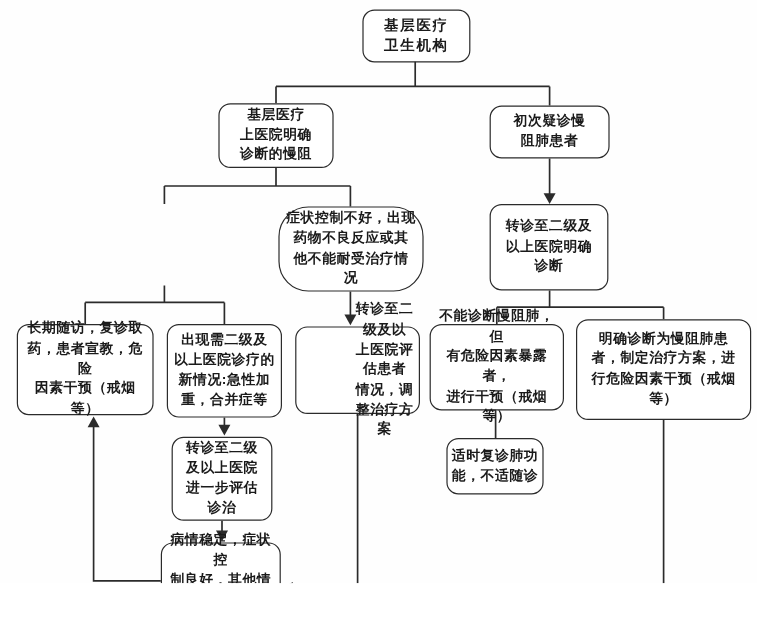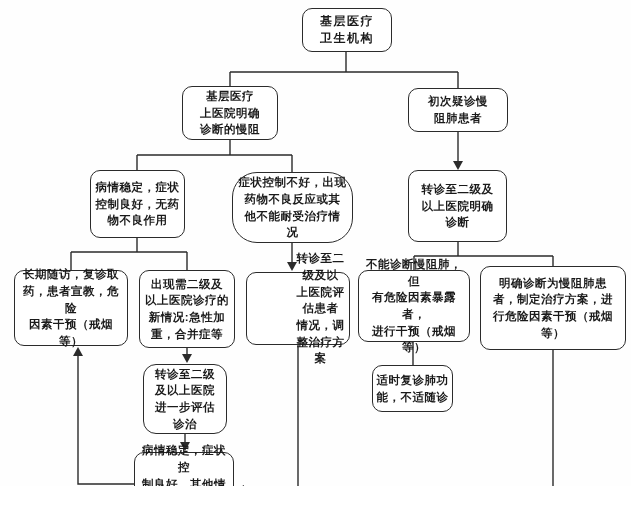--- a/index.html
+++ b/index.html
@@ -86,23 +86,20 @@
   <div class="node root" style="left:302px; top:8px; width:90px; height:44px;">基层医疗
 卫生机构</div>
 
   <div class="node" style="left:182px; top:86px; width:96px; height:54px;">基层医疗
 上医院明确
 诊断的慢阻</div>
 
   <div class="node" style="left:408px; top:88px; width:100px; height:44px;">初次疑诊慢
 阻肺患者</div>
 
-  <div class="node" style="left:90px; top:170px; width:95px; height:68px;">病情稳定，症状
-控制良好，无药
-物不良作用</div>
 
   <div class="node" style="left:232px; top:172px; width:121px; height:71px;border-radius:25px;">症状控制不好，出现
 药物不良反应或其
 他不能耐受治疗情
 况</div>
 
   <div class="node" style="left:408px; top:170px; width:99px; height:72px;">转诊至二级及
 以上医院明确
 诊断</div>
 
@@ -125,21 +122,21 @@
 进行干预（戒烟等）</div>
 
   <div class="node" style="left:480px; top:266px; width:146px; height:84px;">明确诊断为慢阻肺患
 者，制定治疗方案，进
 行危险因素干预（戒烟
 等）</div>
 
   <div class="node" style="left:372px; top:365px; width:81px; height:47px;">适时复诊肺功
 能，不适随诊</div>
 
-  <div class="node" style="left:143px; top:364px; width:84px; height:70px;border-radius:13px;">转诊至二级
+  <div class="node" style="left:143px; top:364px; width:84px; height:70px;">转诊至二级
 及以上医院
 进一步评估
 诊治</div>
 
   <div class="node" style="left:134px; top:452px; width:100px; height:64px;">病情稳定，症状控
 制良好，其他情况
 得到适当诊治者</div>
 
 </div>
 

